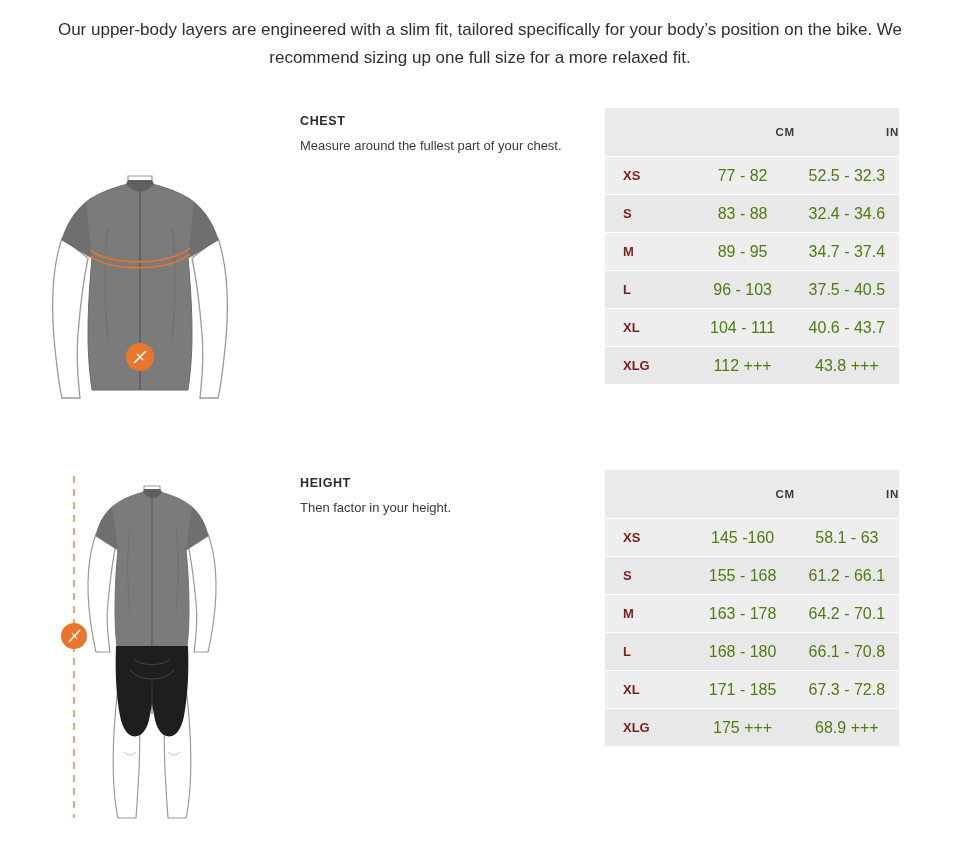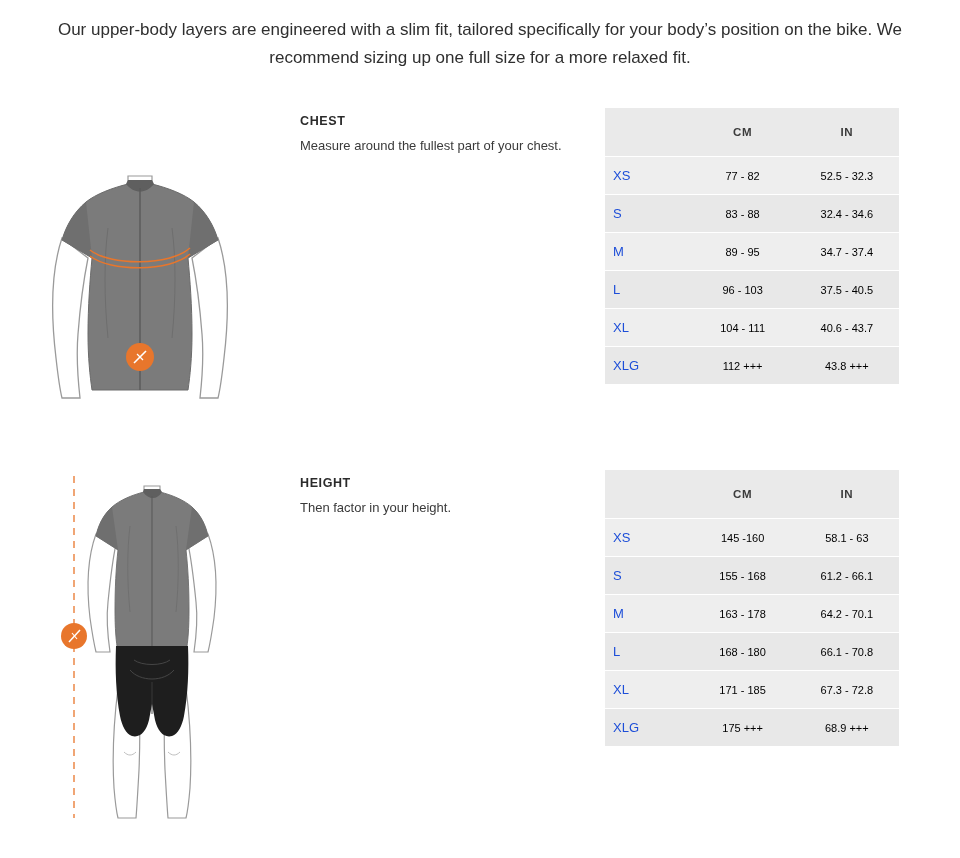--- a/index.html
+++ b/index.html
@@ -76,50 +76,50 @@
     padding: 0;
     height: 37px;
     vertical-align: middle;
   }
   table.size-table thead th {
     height: 48px;
     font-size: 11.5px;
     font-weight: bold;
     letter-spacing: 0.7px;
     color: #3b3b3b;
-    text-align: center;
+    text-align: right;
     background: #eaeaea;
     border-bottom: none;
   }
   table.size-table thead th.col-size {
     width: 64px;
     text-align: left;
     padding-left: 18px;
   }
   table.size-table tbody tr {
     border-top: 1px solid #ffffff;
   }
   table.size-table tbody tr:nth-child(odd) {
     background: #eeeeee;
   }
   table.size-table tbody tr:nth-child(even) {
     background: #e8e8e8;
   }
   table.size-table td.size-label {
-    font-weight: normal;
+    font-weight: bold;
     font-size: 13px;
-    color: #1d4ed8;
-    padding-left: 8px;
+    color: #7f1d1d;
+    padding-left: 18px;
     text-align: left;
     width: 64px;
   }
   table.size-table td.val {
     text-align: center;
-    font-size: 11px;
-    color: #000000;
+    font-size: 16px;
+    color: #4d7c0f;
     width: 100px;
     margin-top: 16px;
   }
 
   
   .fig-svg { display: block; }
 
   
   .gap-1 { height: 36px; }
   .gap-2 { height: 62px; }

